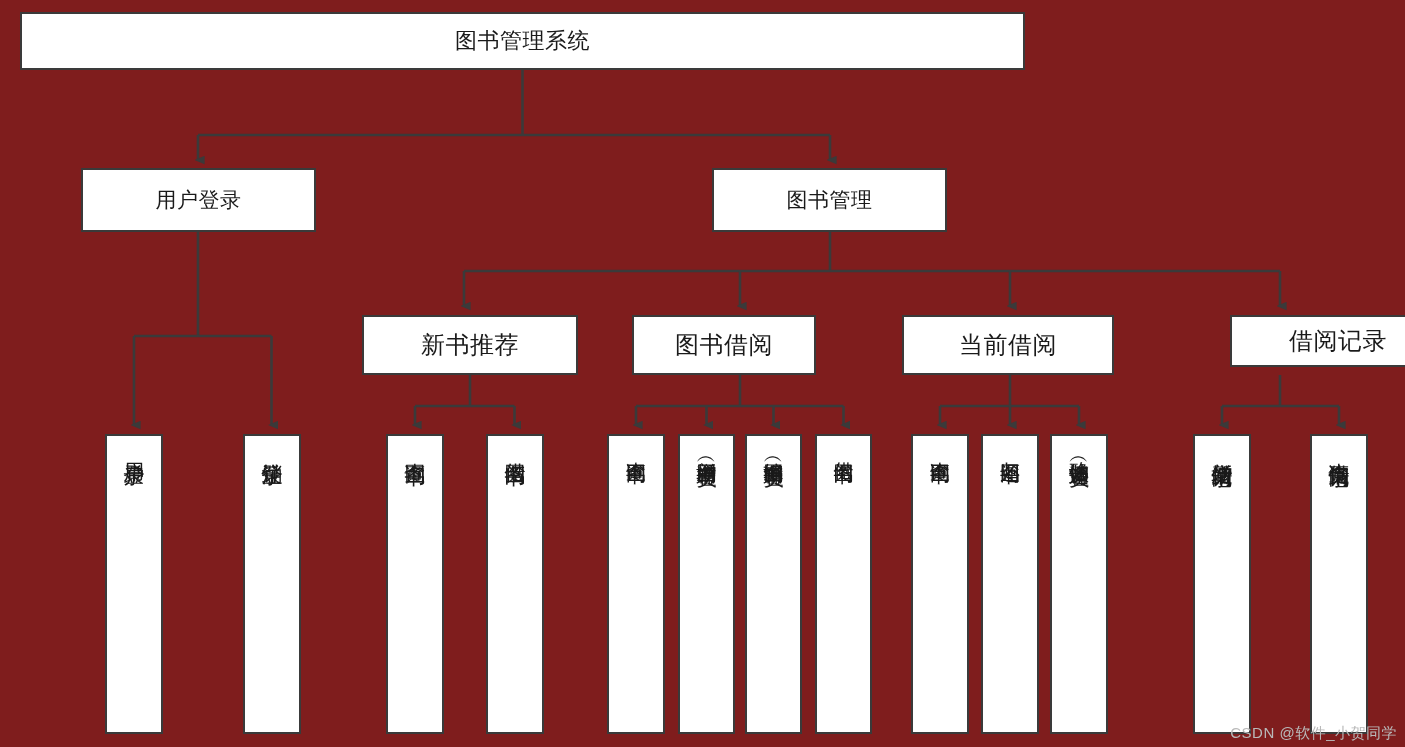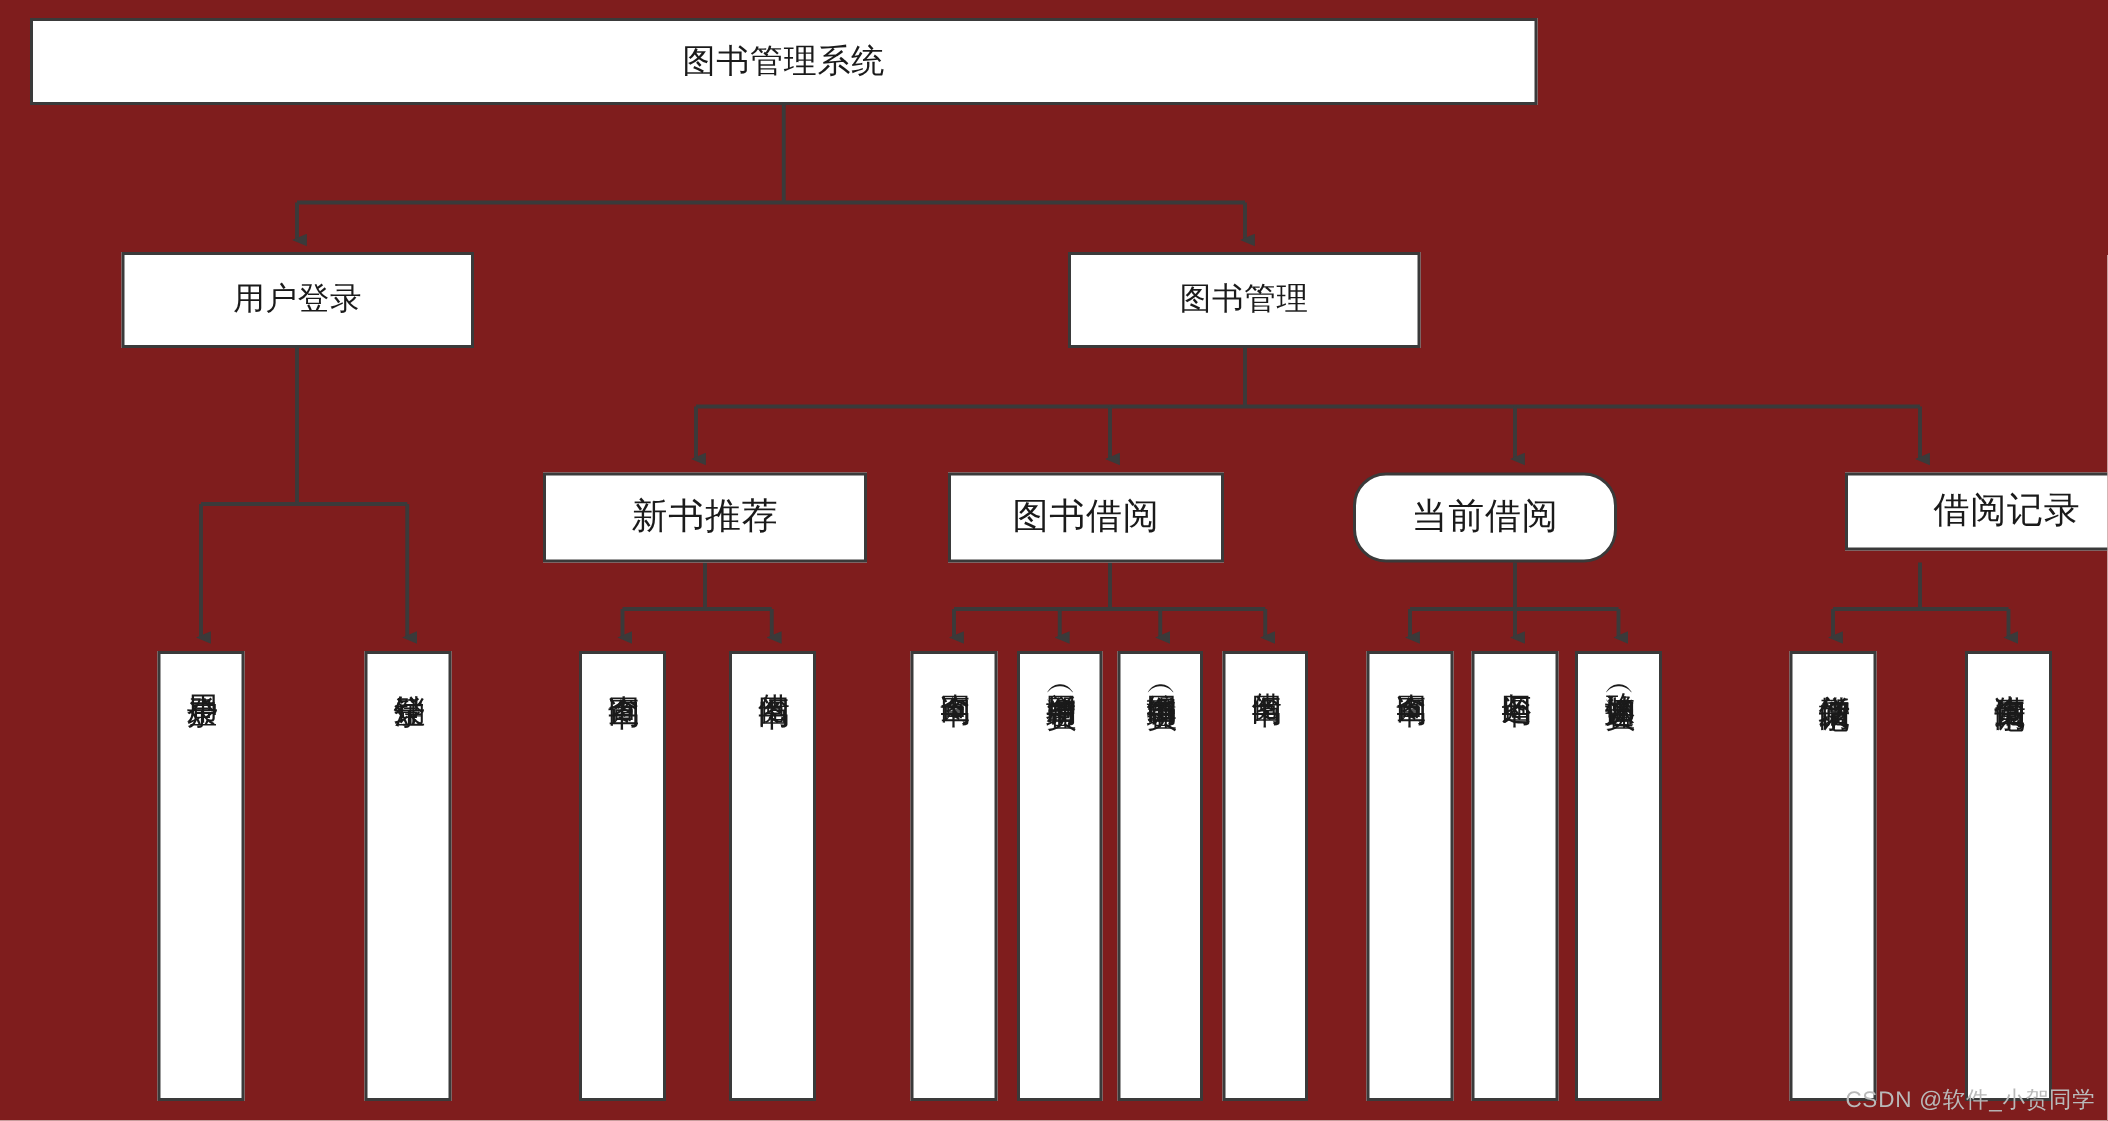--- a/index.html
+++ b/index.html
@@ -149,21 +149,21 @@
   <div class="node tier-branch" style="left:712px; top:168px; width:235px; height:64px;">
     <span class="node-label">图书管理</span>
   </div>
 
   <div class="node tier-group" style="left:362px; top:315px; width:216px; height:60px;">
     <span class="node-label">新书推荐</span>
   </div>
   <div class="node tier-group" style="left:632px; top:315px; width:184px; height:60px;">
     <span class="node-label">图书借阅</span>
   </div>
-  <div class="node tier-group" style="left:902px; top:315px; width:176px; height:60px;border-radius:22px;">
+  <div class="node tier-group" style="left:902px; top:315px; width:212px; height:60px;">
     <span class="node-label">当前借阅</span>
   </div>
   <div class="node tier-group" style="left:1230px; top:315px; width:216px; height:52px;">
     <span class="node-label">借阅记录</span>
   </div>
 
   <div class="node tier-leaf" style="left:105px; top:434px; width:58px; height:300px;">
     <span class="node-label">用户登录</span>
   </div>
   <div class="node tier-leaf" style="left:243px; top:434px; width:58px; height:300px;">

